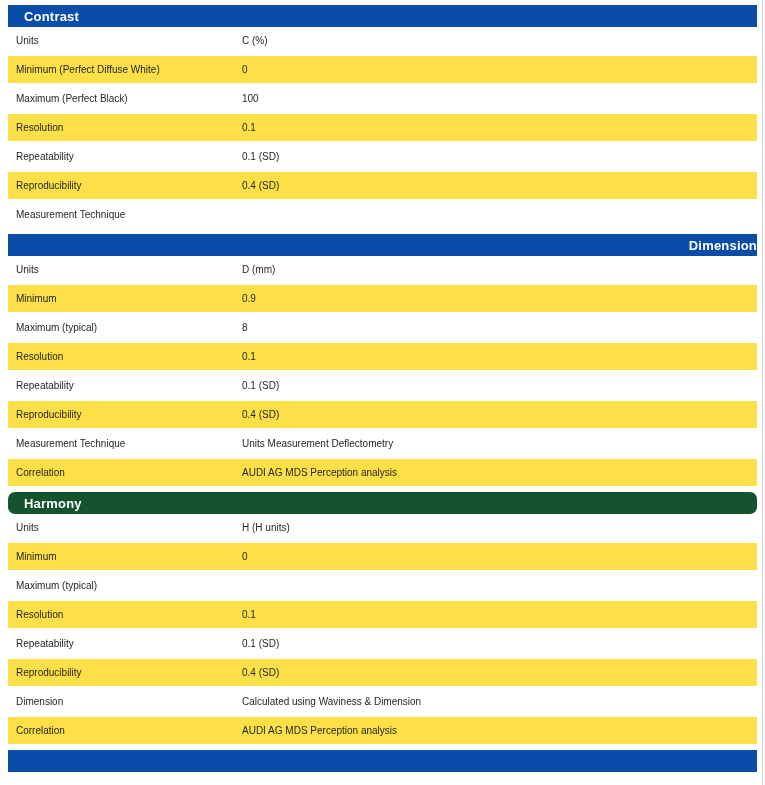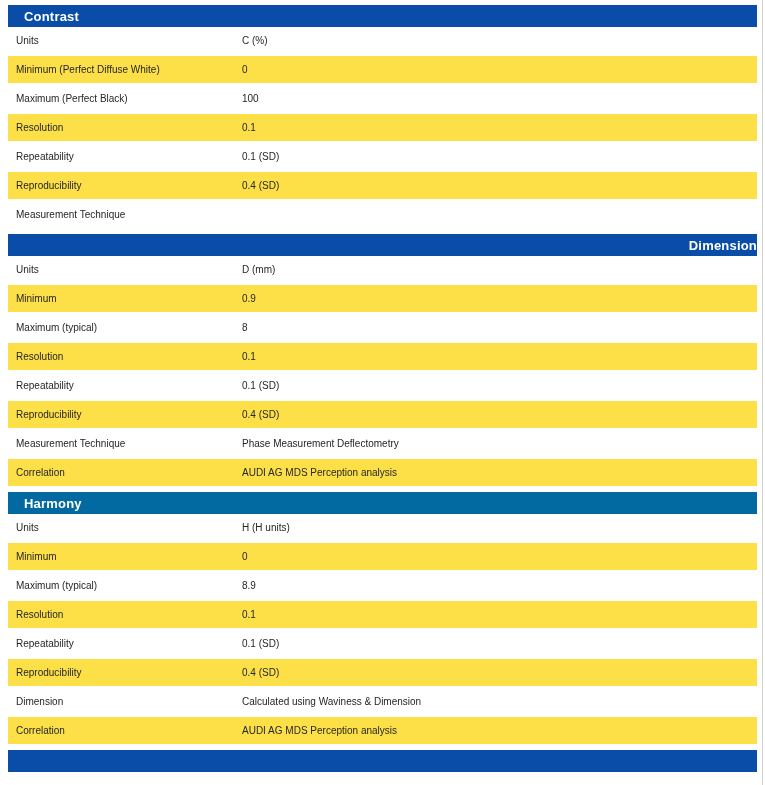--- a/index.html
+++ b/index.html
@@ -125,42 +125,41 @@
         <div class="row even">
           <div class="label">Repeatability</div>
           <div class="value">0.1 (SD)</div>
         </div>
         <div class="row odd">
           <div class="label">Reproducibility</div>
           <div class="value">0.4 (SD)</div>
         </div>
         <div class="row even">
           <div class="label">Measurement Technique</div>
-          <div class="value">Phase Measurement Deflectometry</div>
+          <div class="value">Units Measurement Deflectometry</div>
         </div>
         <div class="row odd">
           <div class="label">Correlation</div>
           <div class="value">AUDI AG MDS Perception analysis</div>
         </div>
       </div>
       <div class="section">
-        <div class="section-header" style="background: #0369a1;">
+        <div class="section-header" style="background: #14532d; border-radius: 7px;">
           <span>Harmony</span>
         </div>
         <div class="row even">
           <div class="label">Units</div>
           <div class="value">H (H units)</div>
         </div>
         <div class="row odd">
           <div class="label">Minimum</div>
           <div class="value">0</div>
         </div>
         <div class="row even">
           <div class="label">Maximum (typical)</div>
-          <div class="value">8.9</div>
         </div>
         <div class="row odd">
           <div class="label">Resolution</div>
           <div class="value">0.1</div>
         </div>
         <div class="row even">
           <div class="label">Repeatability</div>
           <div class="value">0.1 (SD)</div>
         </div>
         <div class="row odd">

